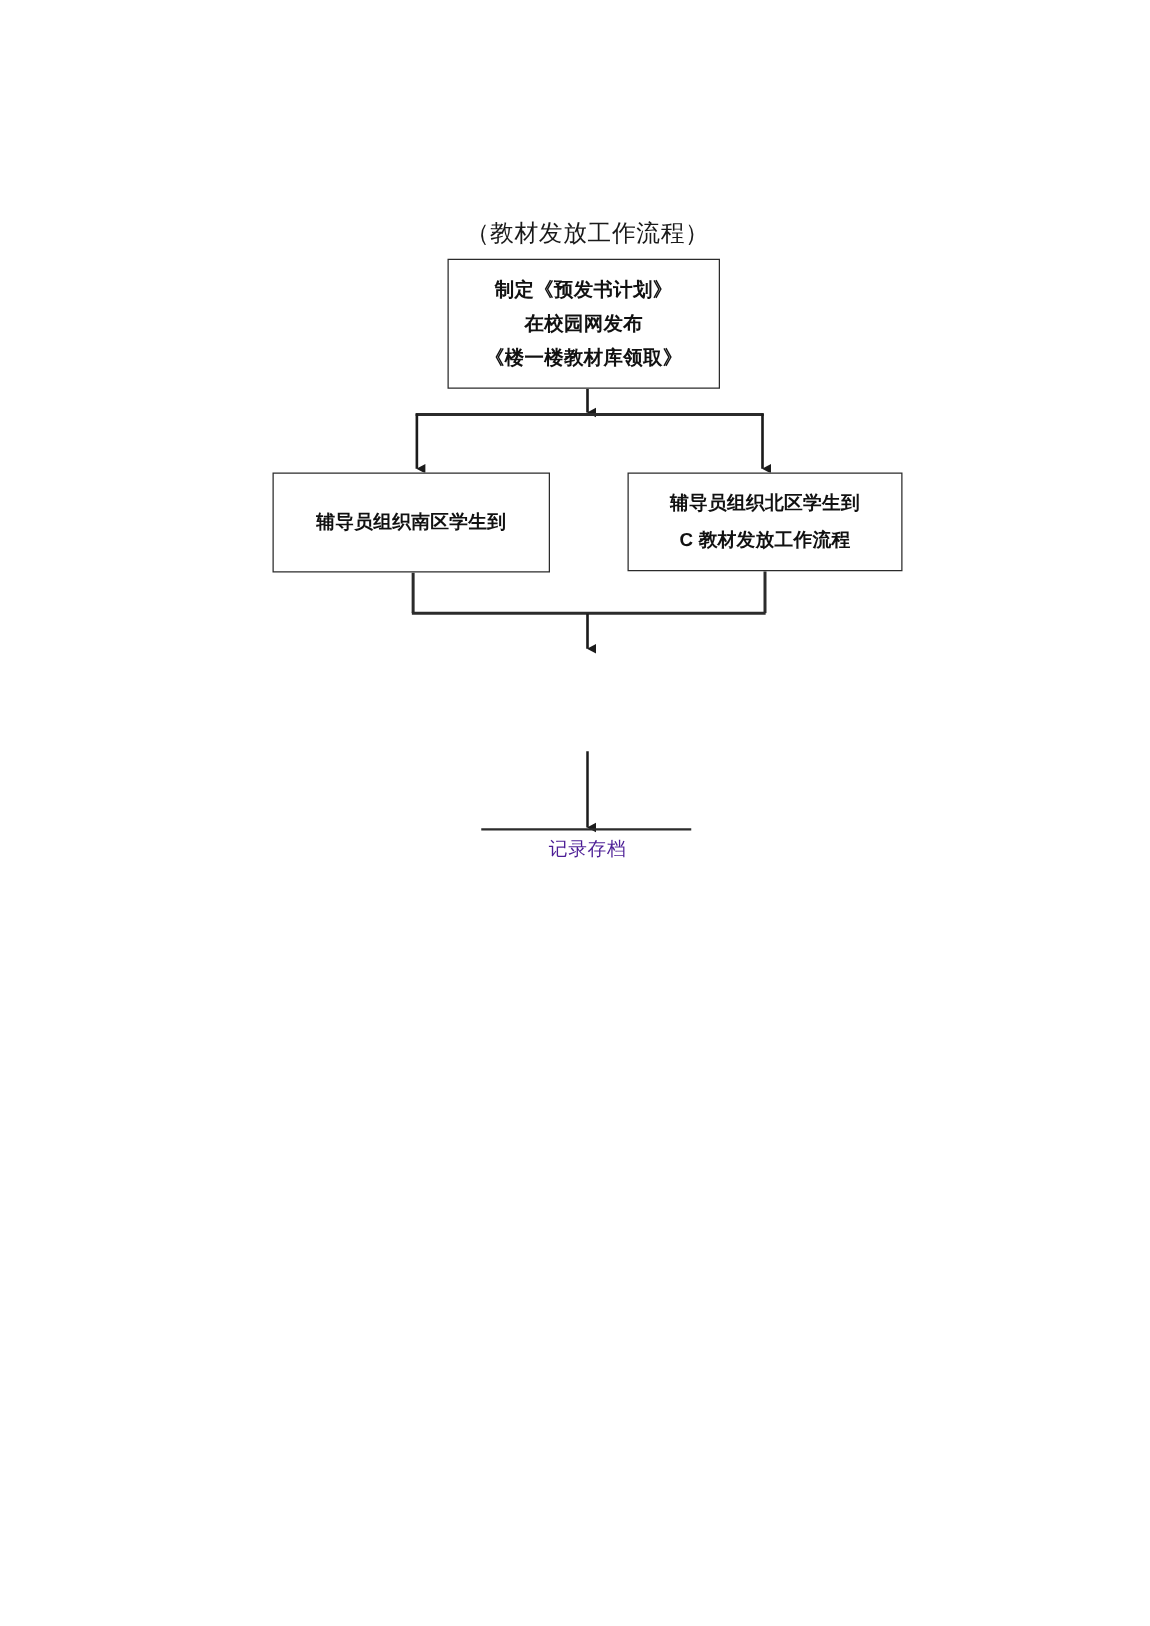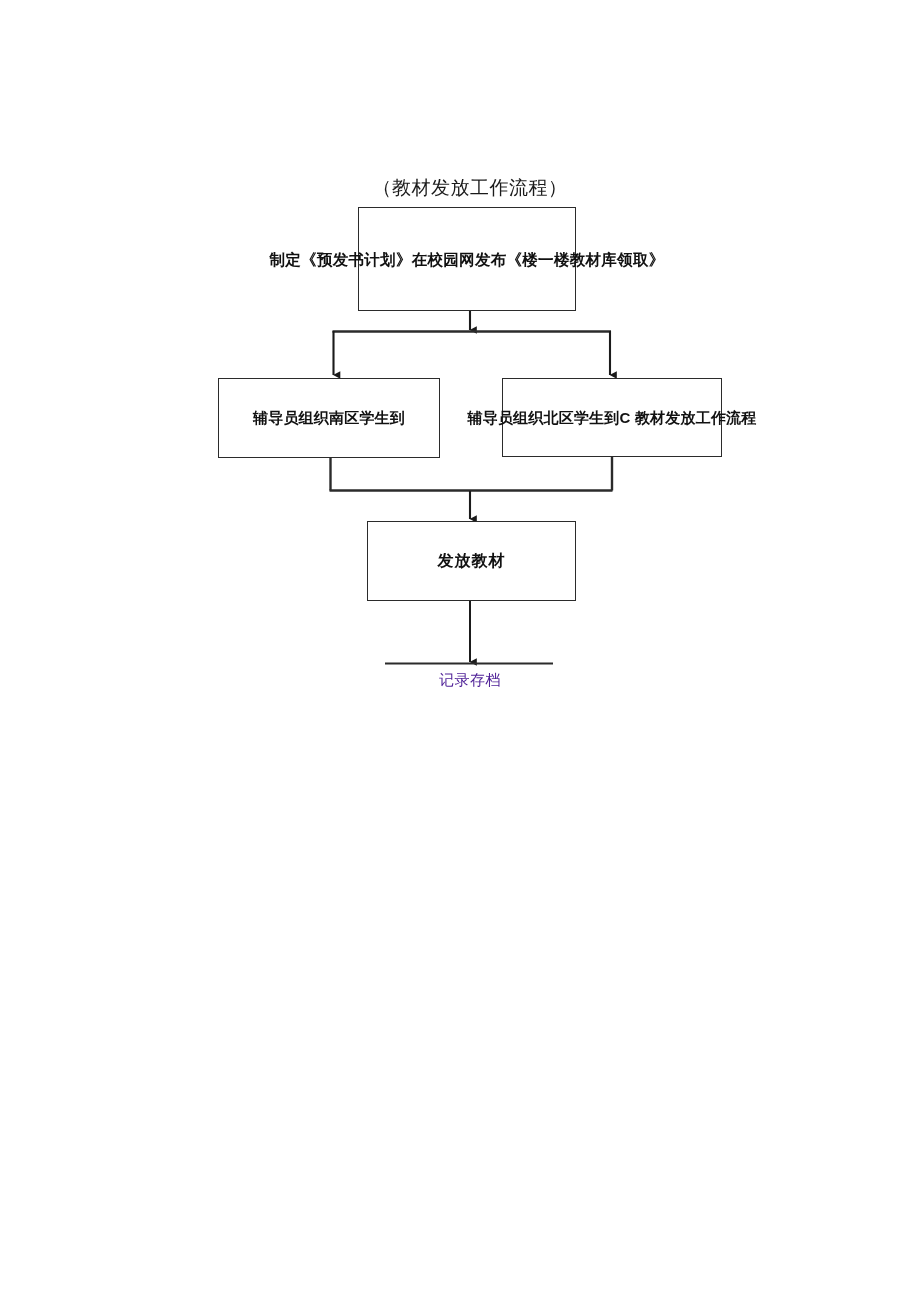--- a/index.html
+++ b/index.html
@@ -40,36 +40,36 @@
     pointer-events: none;
   }
 
   
   .chart-title {
     position: absolute;
     left: 360px;
     top: 177px;
     width: 220px;
     text-align: center;
-    font-family: Liberation Sans, sans-serif;
+    font-family: Liberation Mono, monospace;
     font-size: 19px;
     line-height: 22px;
     letter-spacing: 0.5px;
     color: #1a1a1a;
     white-space: nowrap;
   }
 
   
   .node {
     position: absolute;
     box-sizing: border-box;
     border: 1.4px solid #2b2b2b;
     background: #ffffff;
     display: flex;
-    flex-direction: row;
+    flex-direction: column;
     align-items: center;
     justify-content: center;
     text-align: right;
     font-weight: bold;
     color: #111111;
   }
 
   .node .line {
     display: block;
     white-space: nowrap;
@@ -175,21 +175,18 @@
 
     <div class="node" id="node-south">
       <span class="line">辅导员组织南区学生到</span>
     </div>
 
     <div class="node" id="node-north">
       <span class="line">辅导员组织北区学生到</span>
       <span class="line">C 教材发放工作流程</span>
     </div>
 
-    <div class="node" id="node-distribute">
-      <span class="line">发放教材</span>
-    </div>
 
     <div class="terminal-label">记录存档</div>
 
   </div>
 
 </div>
 
 </body></html>

